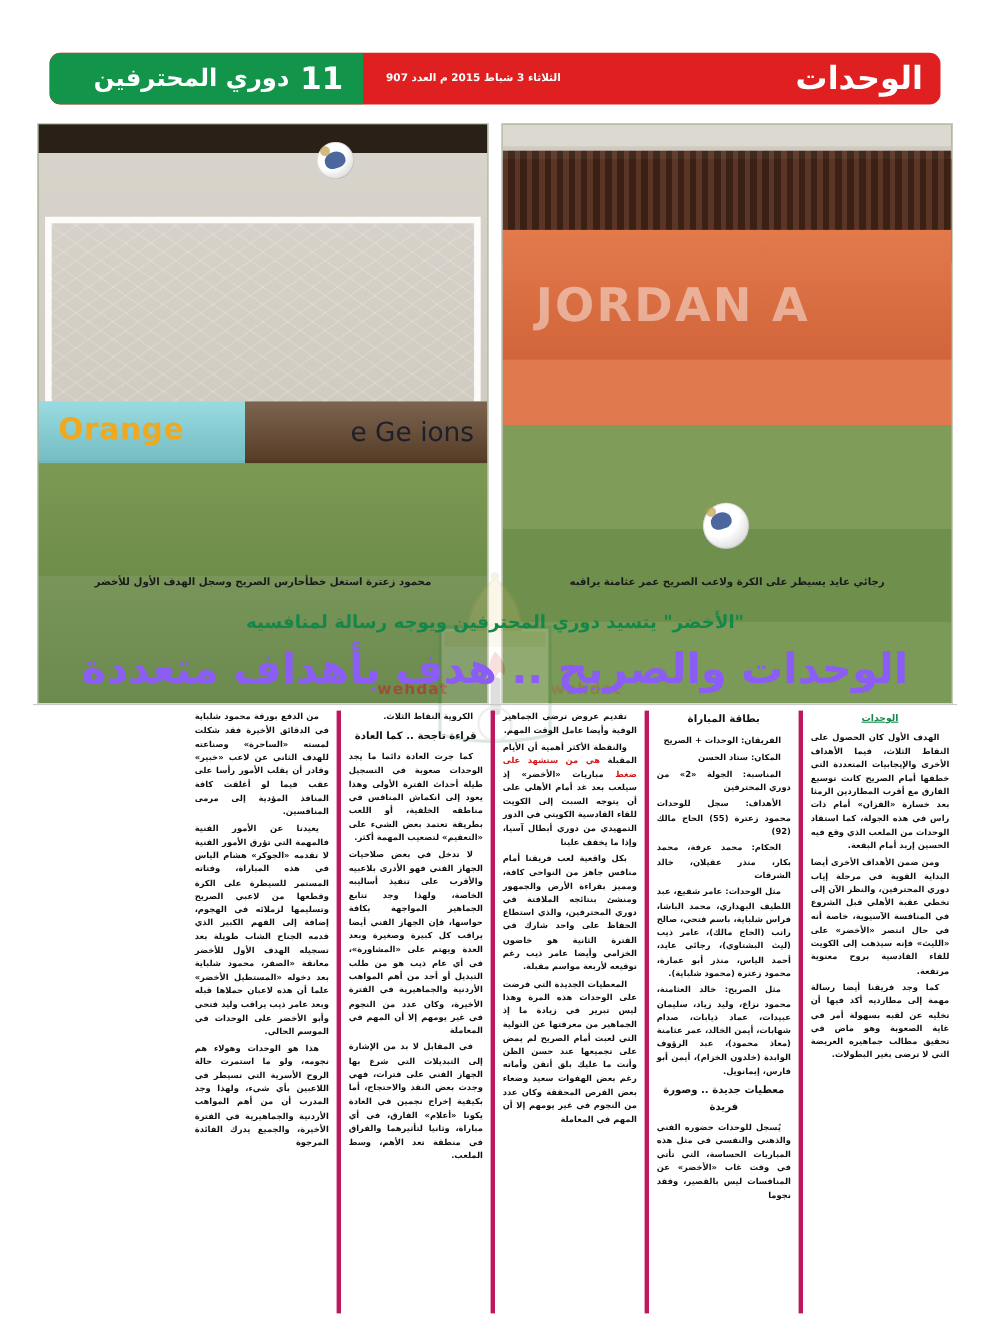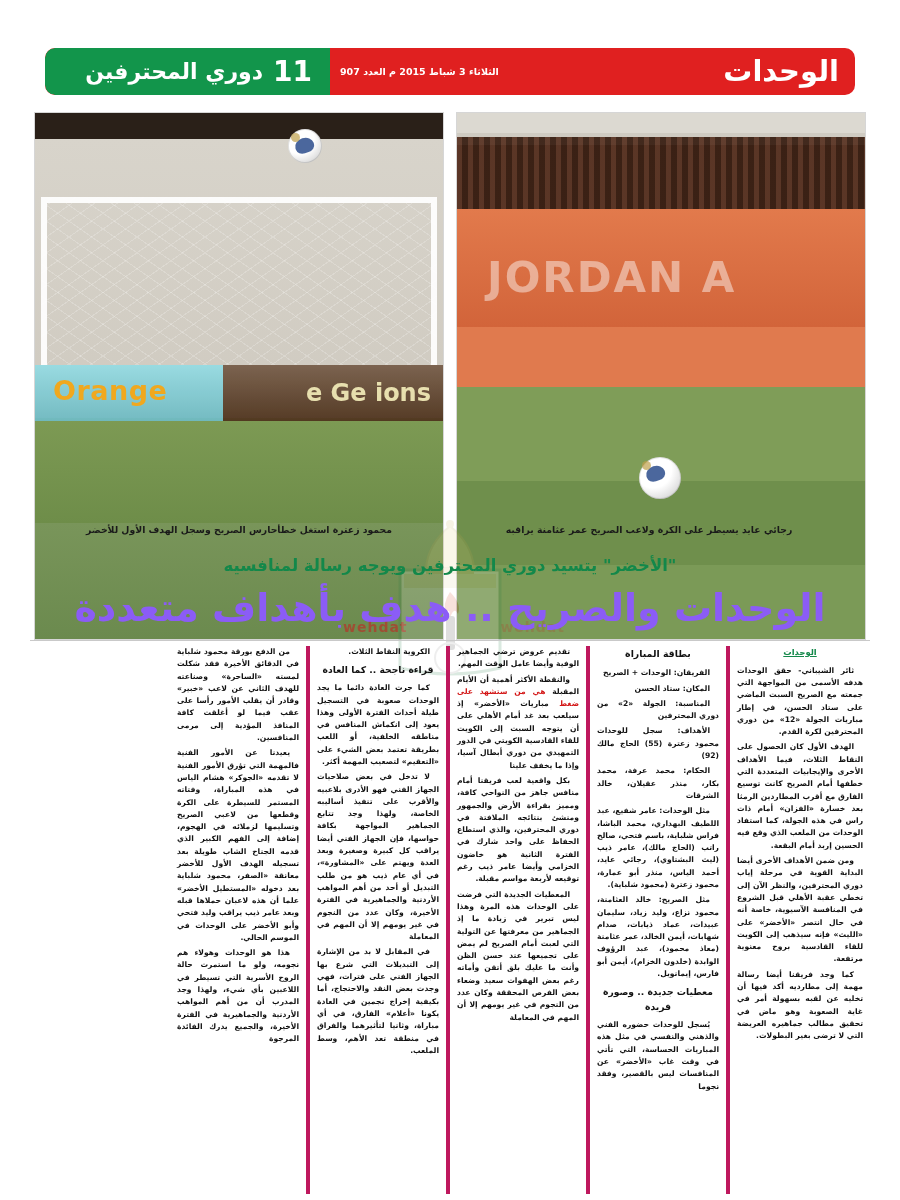--- a/index.html
+++ b/index.html
@@ -46,21 +46,21 @@
     font-weight: bold;
     letter-spacing: -0.5px;
     line-height: 1;
     white-space: nowrap;
   }
   .masthead-date {
     flex: 1 1 auto;
     display: flex;
     align-items: center;
     justify-content: flex-end;
-    padding-left: 10px;
+    padding-left: 21px;
     color: #ffffff;
     font-size: 9.5px;
     font-weight: bold;
     white-space: nowrap;
     text-align: right;
   }
   .masthead-section {
     flex: 0 0 285px;
     background: #12954b;
     border-radius: 10px 0 0 10px;
@@ -148,23 +148,23 @@
     color: #f0a81e;
     font-size: 27px;
     font-weight: bold;
     letter-spacing: .5px;
     direction: ltr;
   }
   .ad-text-cyan {
     position: absolute;
     top: 266px;
     right: 12px;
-    color: #fef9c3;
+    color: #0f172a;
     font-size: 24px;
-    font-weight: bold;
+    font-weight: normal;
     direction: ltr;
     opacity: .85;
   }
   .ball {
     position: absolute;
     width: 34px; height: 34px;
     border-radius: 50%;
     background: radial-gradient(circle at 34% 30%, #ffffff 45%, #e4e4e4 70%, #bdbdbd 100%);
     box-shadow: inset 0 0 0 1px rgba(0,0,0,.12);
   }
@@ -242,20 +242,21 @@
   }
 
   
   .captions {
     position: absolute;
     top: 524px;
     left: 34px;
     width: 832px;
     display: flex;
     flex-direction: row-reverse;
+    gap: 12px;
   }
   .caption {
     width: 410px;
     font-size: 9.3px;
     font-weight: bold;
     color: #1a1a1a;
     text-align: center;
     line-height: 1.35;
   }
 
@@ -506,21 +507,20 @@
   </svg>
 
   <div class="kicker">"الأخضر" يتسيد دوري المحترفين ويوجه رسالة لمنافسيه</div>
   <div class="headline">الوحدات والصريح .. هدف بأهداف متعددة</div>
 
   <div class="rule-top"></div>
 
   <div class="columns" id="article-columns">
       <div class="col">
         <span class="byline">الوحدات</span>
-        <p>ثائر الشيباني- حقق الوحدات هدفه الأسمى من المواجهة التي جمعته مع الصريح السبت الماضي على ستاد الحسن، في إطار مباريات الجولة «12» من دوري المحترفين لكرة القدم.</p>
         <p>الهدف الأول كان الحصول على النقاط الثلاث، فيما الأهداف الأخرى والإيجابيات المتعددة التي خطفها أمام الصريح كانت توسيع الفارق مع أقرب المطاردين الرمثا بعد خسارة «الفزان» أمام ذات راس في هذه الجولة، كما استفاد الوحدات من الملعب الذي وقع فيه الحسين إربد أمام البقعة.</p>
         <p>ومن ضمن الأهداف الأخرى أيضا البداية القوية في مرحلة إياب دوري المحترفين، والنظر الآن إلى تخطي عقبة الأهلي قبل الشروع في المنافسة الآسيوية، خاصة أنه في حال انتصر «الأخضر» على «الليث» فإنه سيذهب إلى الكويت للقاء القادسية بروح معنوية مرتفعة.</p>
         <p>كما وجد فريقنا أيضا رسالة مهمة إلى مطارديه أكد فيها أن تخليه عن لقبه بسهولة أمر في غاية الصعوبة وهو ماض في تحقيق مطالب جماهيره العريضة التي لا ترضى بغير البطولات.</p>
       </div>
       <div class="col">
         <span class="cardtitle">بطاقة المباراة</span>
         <p>الفريقان: الوحدات + الصريح</p>
         <p>المكان: ستاد الحسن</p>
         <p>المناسبة: الجولة «2» من دوري المحترفين</p>
         <p>الأهداف: سجل للوحدات محمود زعترة (55) الحاج مالك (92)</p>

